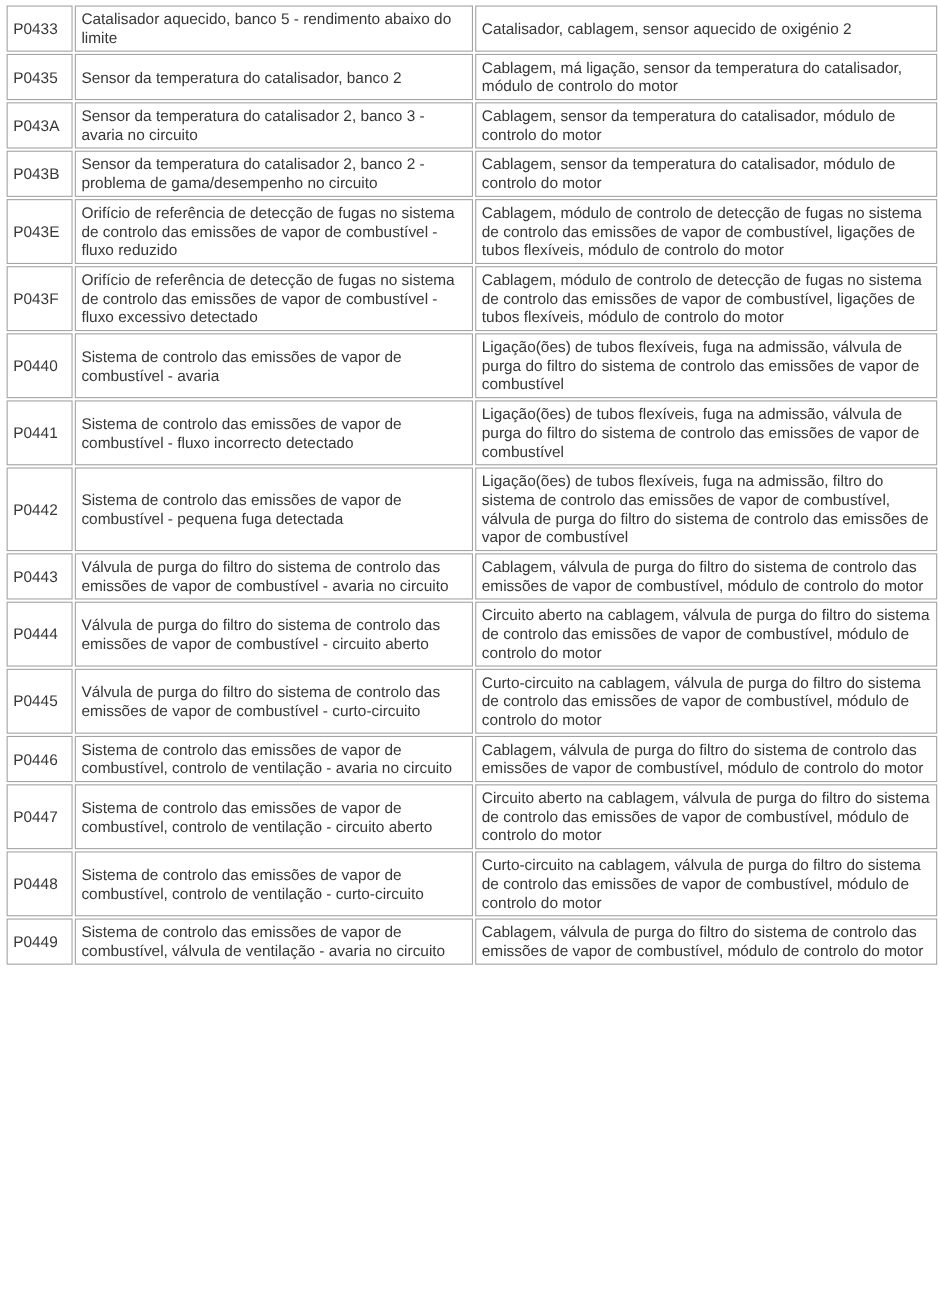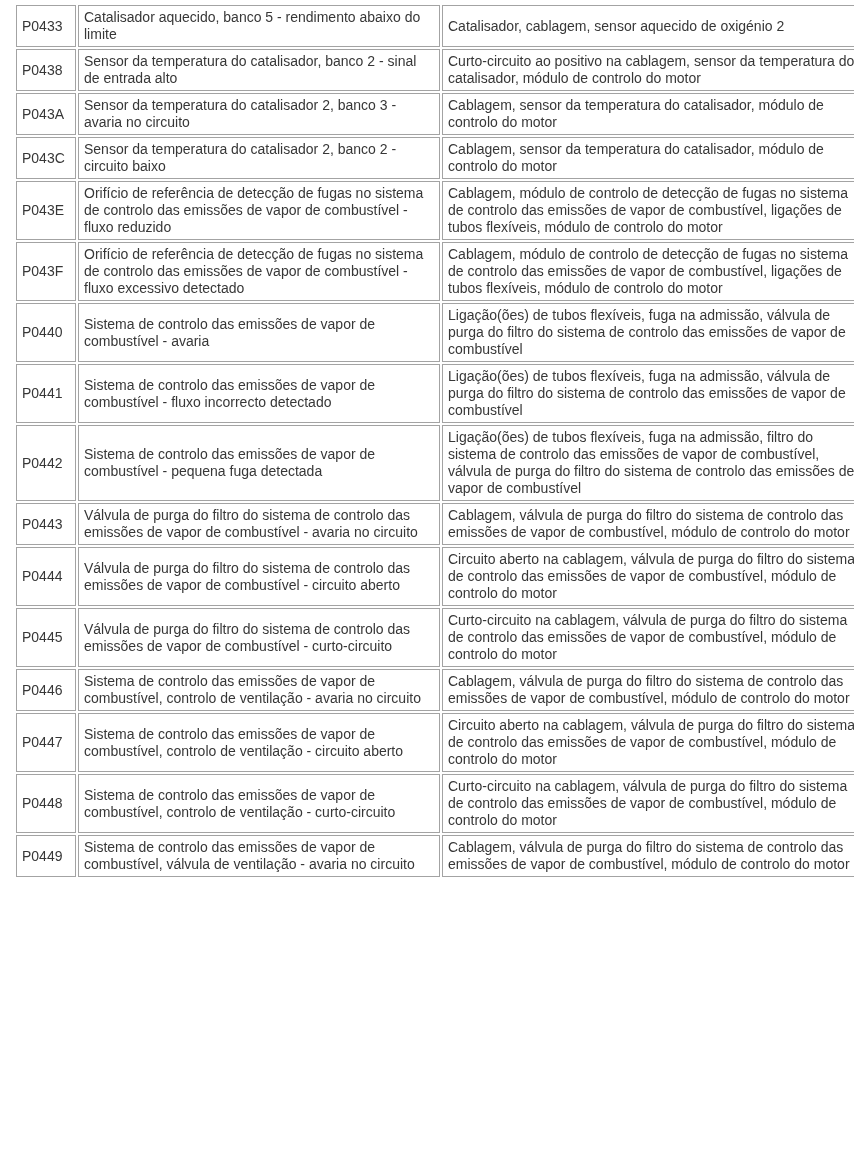--- a/index.html
+++ b/index.html
@@ -5,21 +5,21 @@
   html, body {
     margin: 0;
     padding: 0;
     background: #ffffff;
   }
   body {
     width: 854px;
     font-family: "Liberation Sans", "DejaVu Sans", sans-serif;
   }
   .page {
-    padding: 3px 14px;
+    padding: 3px 4px;
   }
   table.dtc-table {
     width: 850px;
     table-layout: fixed;
     border-collapse: separate;
     border-spacing: 2px;
     font-size: 14px;
     line-height: 17px;
     color: #373737;
   }
@@ -46,42 +46,42 @@
       <col class="col-cause">
     </colgroup>
     <tbody>
   <tr>
     <td>P0433</td>
     <td>Catalisador aquecido, banco 5 - rendimento abaixo do limite</td>
     <td>Catalisador, cablagem, sensor aquecido de oxigénio 2</td>
   </tr>
 
 
+  <tr>
+    <td>P0435</td>
+    <td>Sensor da temperatura do catalisador, banco 2</td>
+    <td>Cablagem, má ligação, sensor da temperatura do catalisador, módulo de controlo do motor</td>
+  </tr>
 
 
 
-  <tr>
-    <td>P0438</td>
-    <td>Sensor da temperatura do catalisador, banco 2 - sinal de entrada alto</td>
-    <td>Curto-circuito ao positivo na cablagem, sensor da temperatura do catalisador, módulo de controlo do motor</td>
-  </tr>
 
 
   <tr>
     <td>P043A</td>
     <td>Sensor da temperatura do catalisador 2, banco 3 - avaria no circuito</td>
     <td>Cablagem, sensor da temperatura do catalisador, módulo de controlo do motor</td>
   </tr>
 
-
   <tr>
-    <td>P043C</td>
-    <td>Sensor da temperatura do catalisador 2, banco 2 - circuito baixo</td>
+    <td>P043B</td>
+    <td>Sensor da temperatura do catalisador 2, banco 2 - problema de gama/desempenho no circuito</td>
     <td>Cablagem, sensor da temperatura do catalisador, módulo de controlo do motor</td>
   </tr>
+
 
 
   <tr>
     <td>P043E</td>
     <td>Orifício de referência de detecção de fugas no sistema de controlo das emissões de vapor de combustível - fluxo reduzido</td>
     <td>Cablagem, módulo de controlo de detecção de fugas no sistema de controlo das emissões de vapor de combustível, ligações de tubos flexíveis, módulo de controlo do motor</td>
   </tr>
 
   <tr>
     <td>P043F</td>

